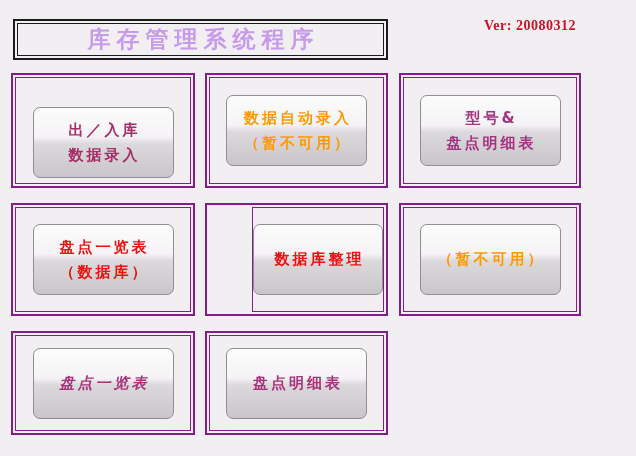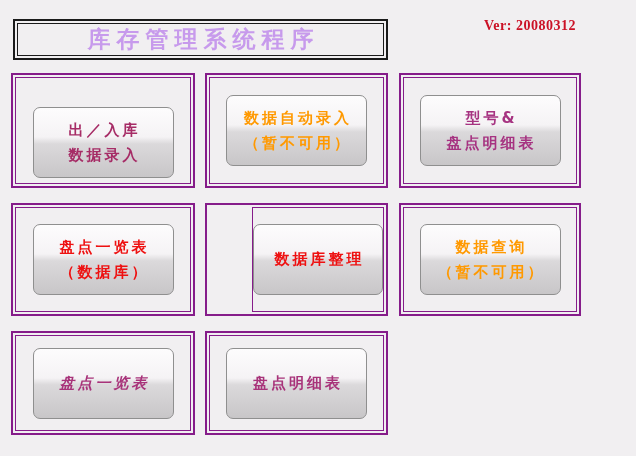--- a/index.html
+++ b/index.html
@@ -122,21 +122,20 @@
     <button class="btn" style="color: rgb(238, 17, 17);">
       <span class="btn-line">数据库整理</span>
 
     </button>
   </div>
 </div>
 
 <div class="frame r2c3">
   <div class="frame-inner">
     <button class="btn" style="color: rgb(255, 153, 0);">
-      <span class="btn-line">数据查询</span>
       <span class="btn-line">（暂不可用）</span>
     </button>
   </div>
 </div>
 
 <div class="frame r3c1">
   <div class="frame-inner">
     <button class="btn" style="color: rgb(168, 51, 122); font-style: italic;">
       <span class="btn-line">盘点一览表</span>
 

